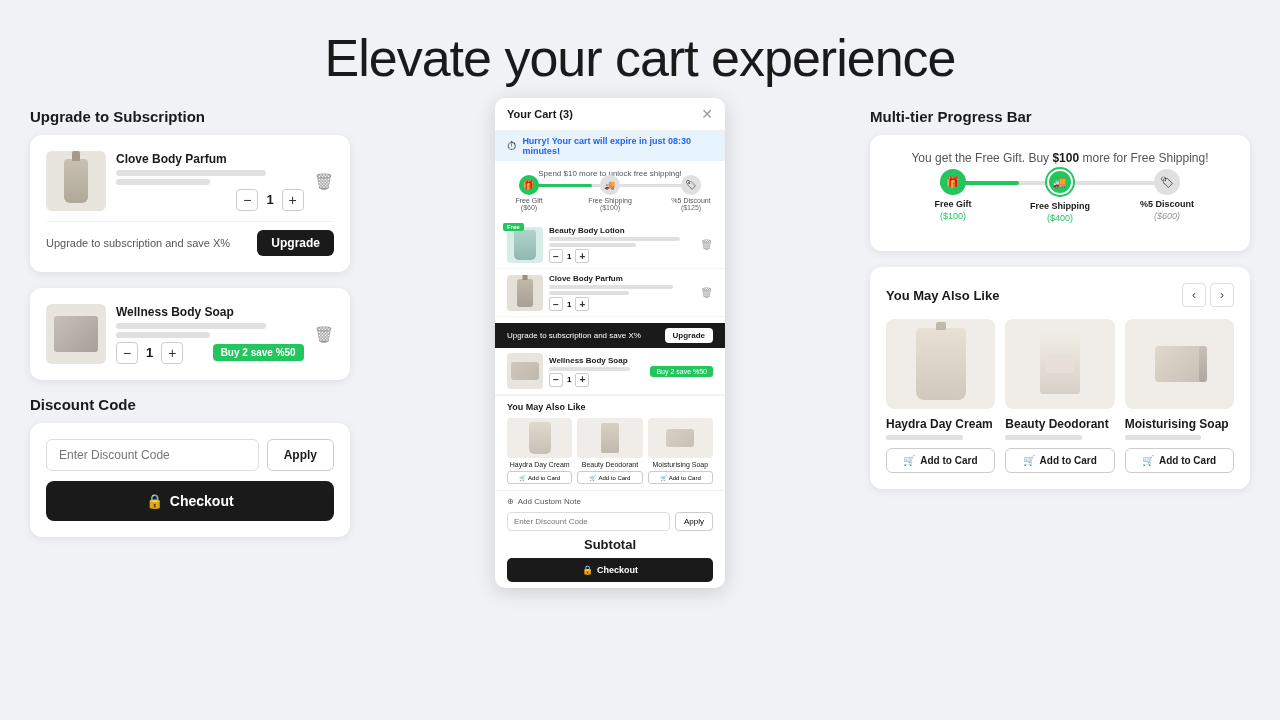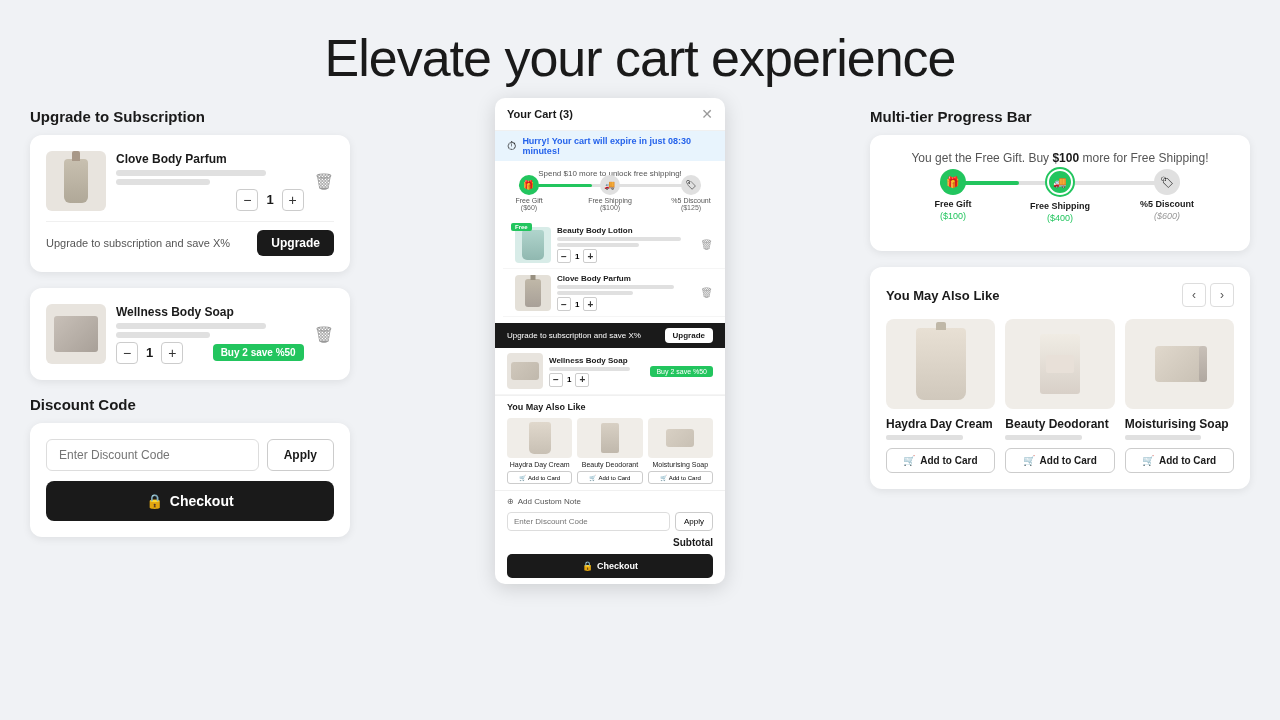--- a/index.html
+++ b/index.html
@@ -257,21 +257,21 @@
       position: absolute;
       top: 22px;
       left: 50%;
       transform: translateX(-50%);
       font-size: 7px;
       color: #555;
       white-space: nowrap;
       text-align: center;
     }
 
-    .cart-items { padding: 6px 0; margin-left: 8px; }
+    .cart-items { padding: 6px 0; }
     .cart-item {
       display: flex;
       align-items: center;
       gap: 6px;
       padding: 5px 12px;
       border-bottom: 1px solid #f5f5f5;
     }
     .ci-img {
       width: 36px; height: 36px;
       background: #e8e4de;
@@ -367,22 +367,22 @@
     .di-mini {
       flex: 1; border: 1px solid #ddd; border-radius: 4px;
       padding: 4px 6px; font-size: 8px; color: #999;
     }
     .apply-mini {
       border: 1px solid #ccc; background: #fff;
       padding: 4px 8px; border-radius: 4px;
       font-size: 8px; cursor: pointer;
     }
     .subtotal-row {
-      display: flex; justify-content: flex-end;
-      font-size: 10px; font-weight: 600; color: #1a1a1a; margin-bottom: 6px;
+      display: flex; justify-content: center;
+      font-size: 13px; font-weight: 600; color: #1a1a1a; margin-bottom: 6px;
     }
     .checkout-mini {
       background: #1a1a1a; color: #fff;
       width: 100%; padding: 7px;
       border: none; border-radius: 5px;
       font-size: 9px; font-weight: 600; cursor: pointer;
       display: flex; align-items: center; justify-content: center; gap: 4px;
     }
 
     

